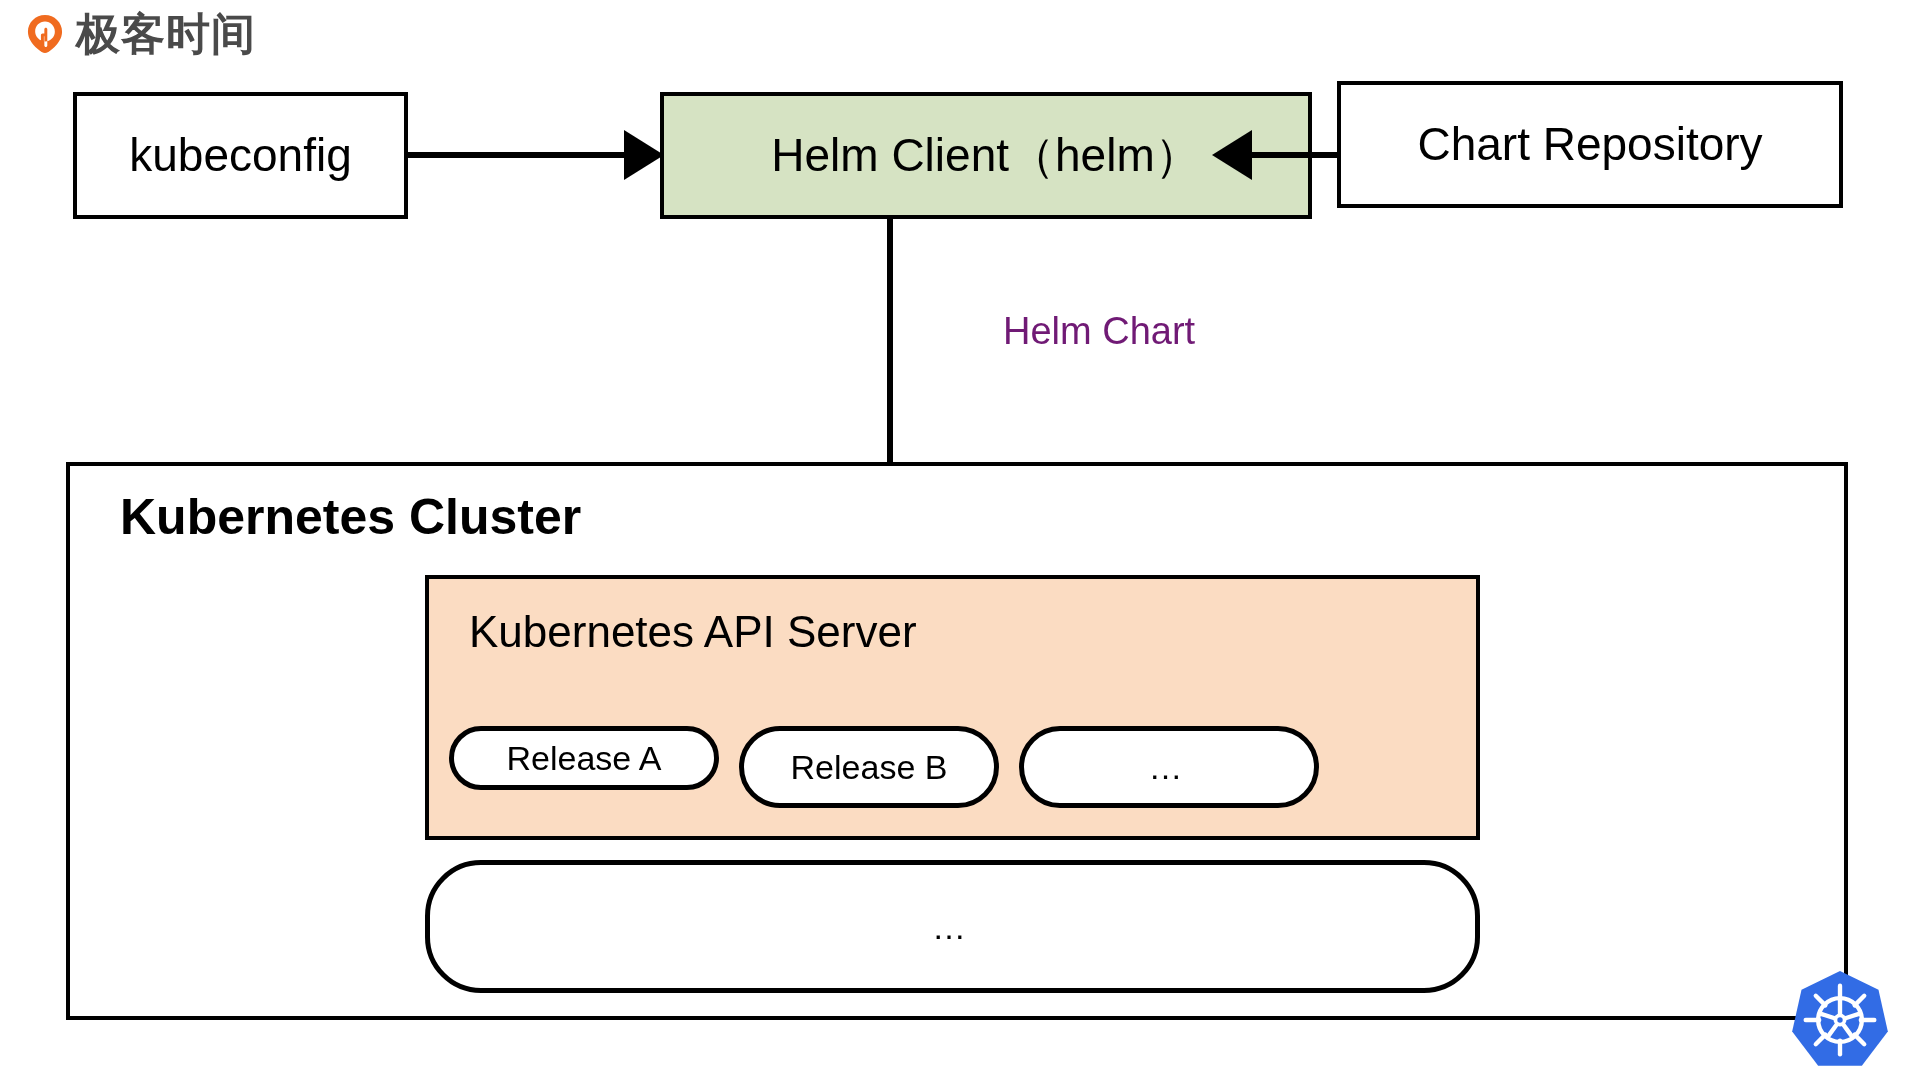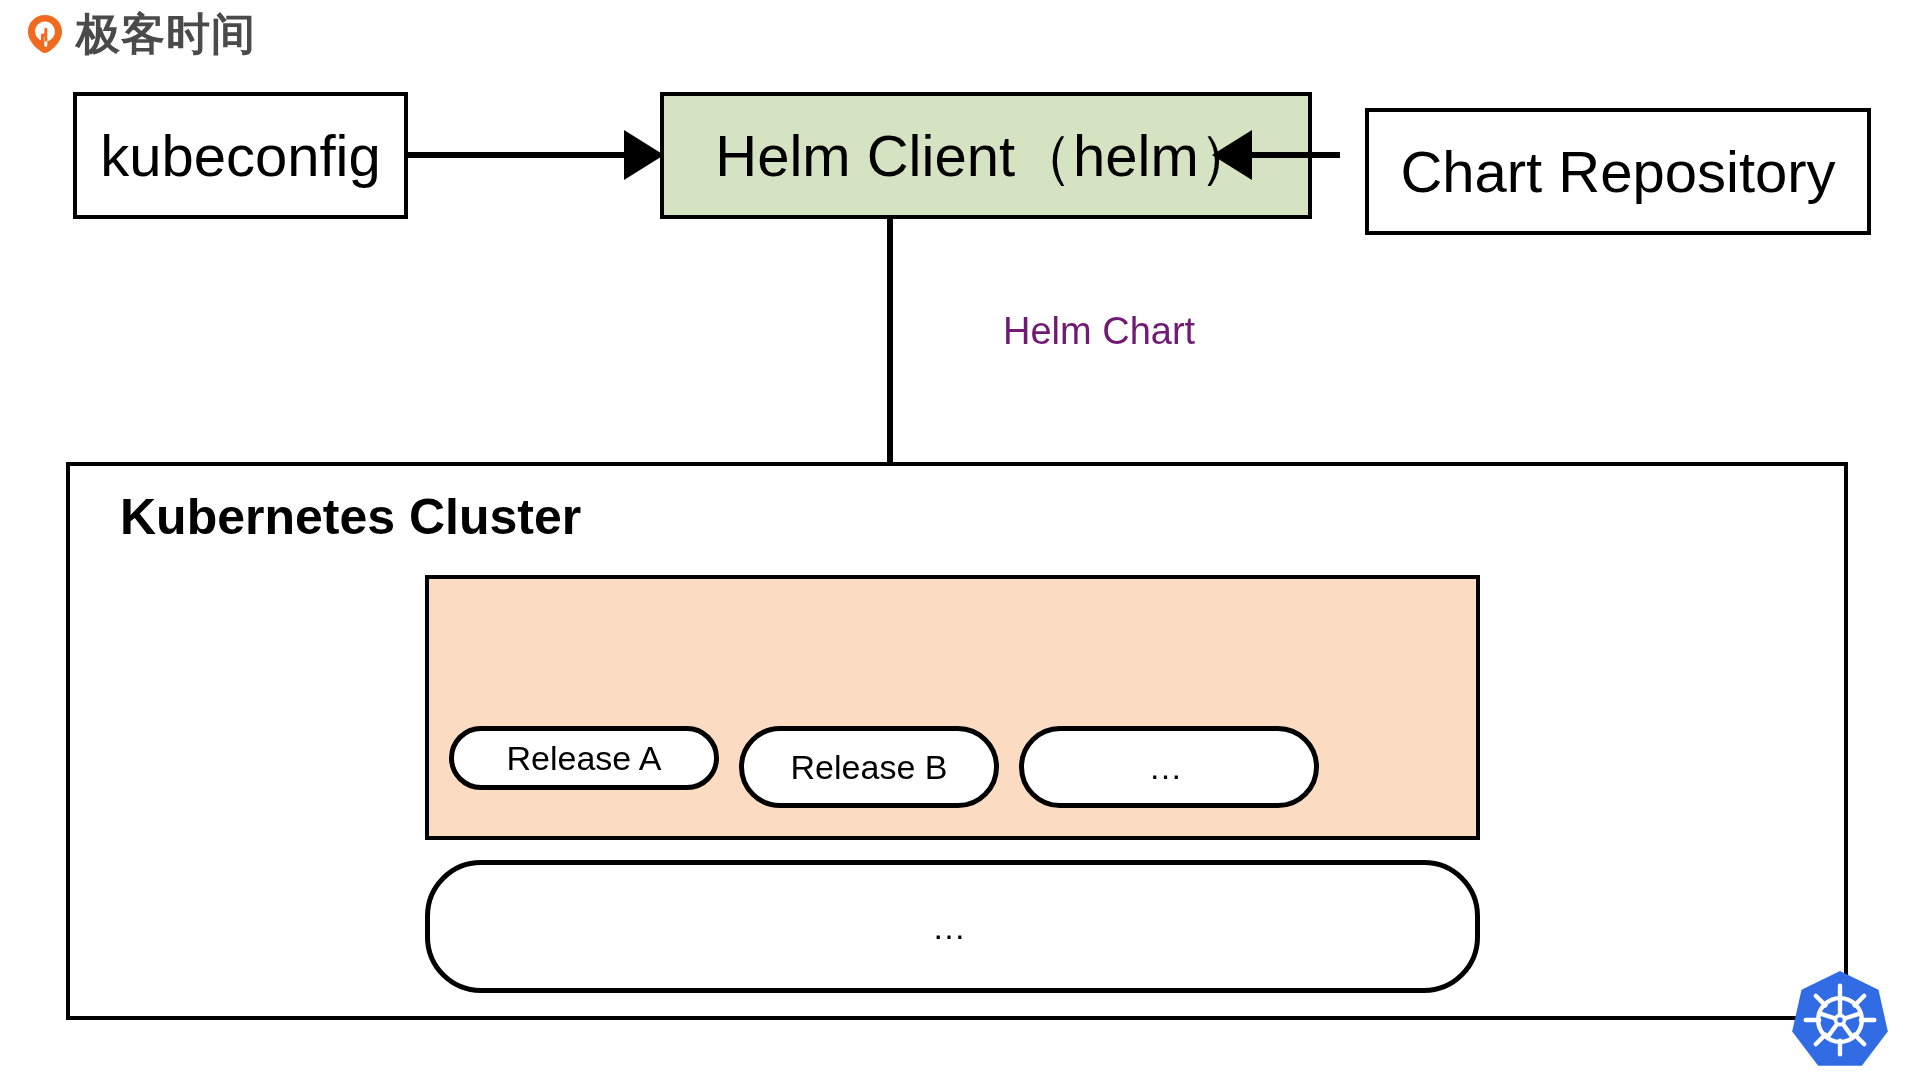--- a/index.html
+++ b/index.html
@@ -46,33 +46,33 @@
     position: absolute;
     box-sizing: border-box;
     border: 4px solid #000000;
     background: #ffffff;
     display: flex;
     align-items: center;
     justify-content: center;
     color: #000000;
   }
   .node-label {
-    font-size: 58px;
+    font-size: 46px;
     line-height: 1.1;
     white-space: nowrap;
     text-align: center;
   }
 
   .node.green { background: #d6e3c3; }
   .node.orange { background: #fbdcc2; }
 
   
   #box-kubeconfig { left: 73px;  top: 92px;  width: 335px;  height: 127px; }
   #box-helm       { left: 660px; top: 92px;  width: 652px;  height: 127px; }
-  #box-chartrepo  { left: 1337px;top: 108px;  width: 506px;  height: 127px; margin-left: 28px; }
+  #box-chartrepo  { left: 1337px;top: 81px;  width: 506px;  height: 127px; }
 
   #box-cluster {
     left: 66px; top: 462px; width: 1782px; height: 558px;
     display: block;
     background: #ffffff;
   }
   #cluster-title {
     position: absolute;
     left: 50px;
     top: 22px;
@@ -217,20 +217,21 @@
 
   <div class="conn" id="line-helm-api"></div>
   <div id="arrow-helm-api"></div>
   <div id="label-helm-chart">Helm Chart</div>
 
   <div class="node" id="box-cluster">
     <div id="cluster-title">Kubernetes Cluster</div>
   </div>
 
   <div class="node orange" id="box-apiserver">
+    <div id="apiserver-title">Kubernetes API Server</div>
 
     <div class="release" id="rel-a">
       <span>Release A</span>
     </div>
     <div class="release" id="rel-b">
       <span>Release B</span>
     </div>
     <div class="release" id="rel-c">
       <span class="dots">…</span>
     </div>

